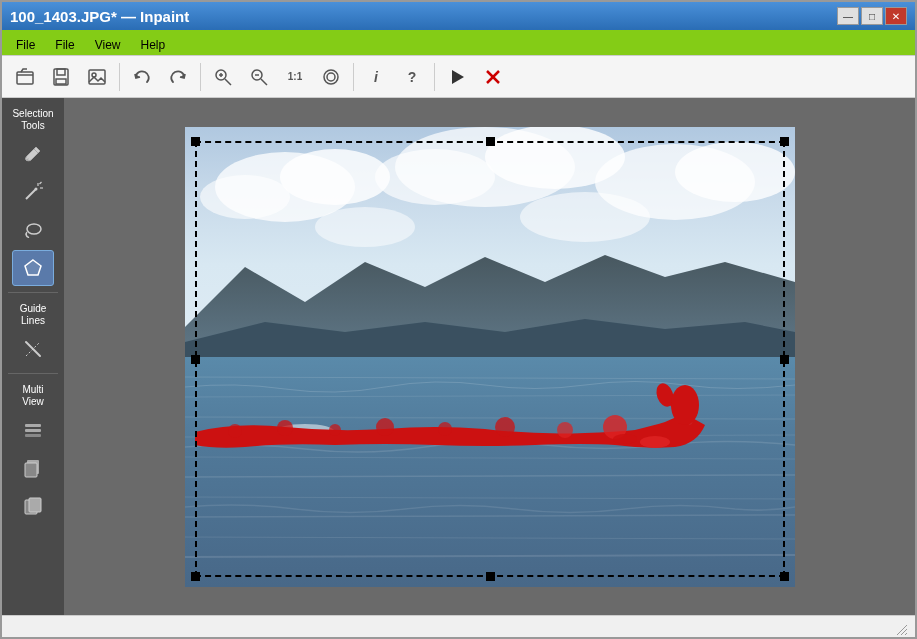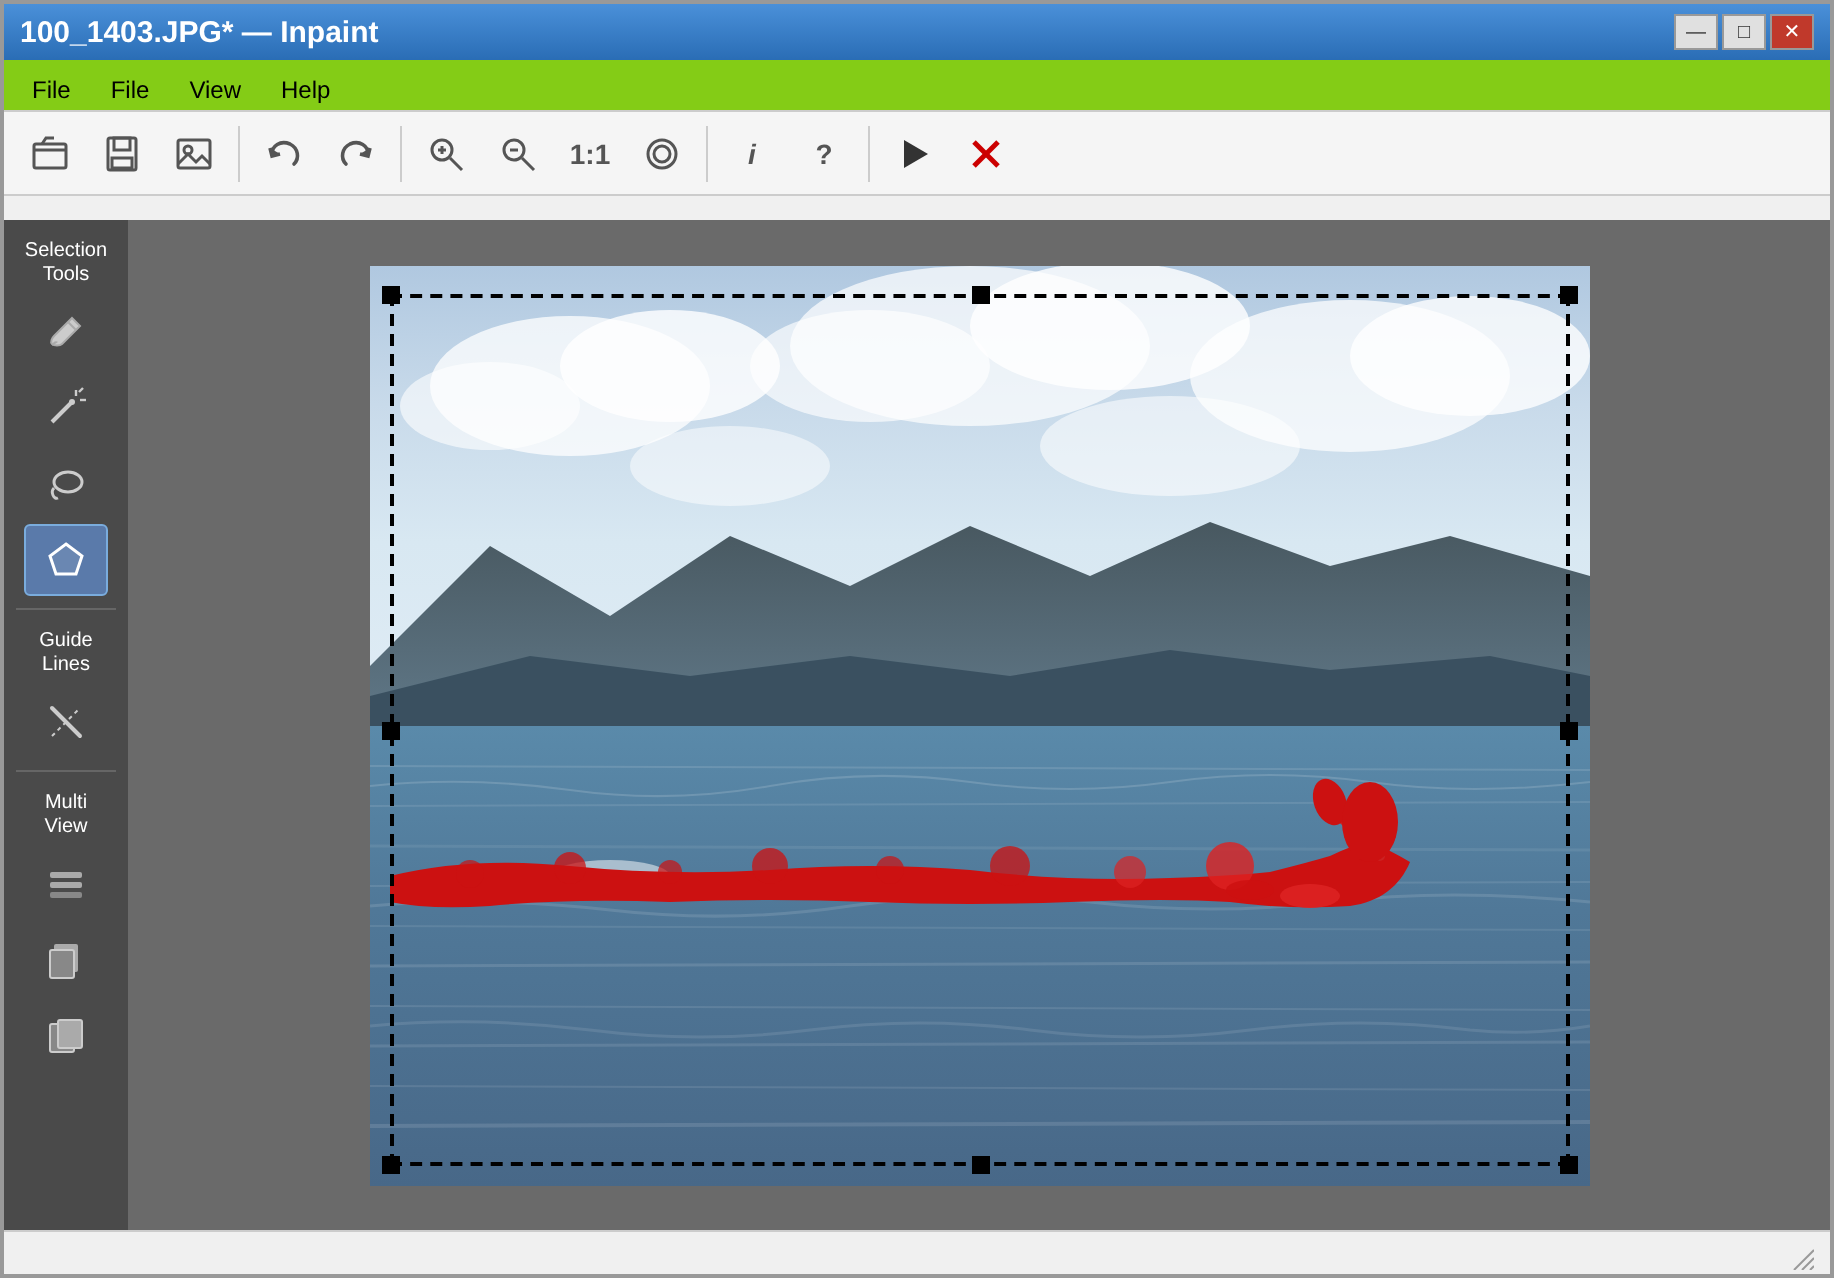--- a/index.html
+++ b/index.html
@@ -97,21 +97,20 @@
       width: 1px;
       height: 28px;
       background: #ccc;
       margin: 0 3px;
     }
     
     .main-area {
       display: flex;
       flex: 1;
       overflow: hidden;
-      margin-top: 12px;
     }
     
     .sidebar {
       width: 62px;
       background: #4a4a4a;
       display: flex;
       flex-direction: column;
       align-items: center;
       padding: 6px 0;
       gap: 2px;
@@ -252,21 +251,21 @@
         <line x1="8" y1="6" x2="8" y2="10"></line>
       </svg>
     </button>
     <button class="toolbar-btn" title="Zoom Out">
       <svg class="icon-svg" viewBox="0 0 20 20" fill="none" stroke="#555" stroke-width="1.5">
         <circle cx="8" cy="8" r="5"></circle>
         <line x1="12" y1="12" x2="18" y2="18"></line>
         <line x1="6" y1="8" x2="10" y2="8"></line>
       </svg>
     </button>
-    <button class="toolbar-btn" title="100%" style="font-size:14px;font-weight:bold;color:#555;">
+    <button class="toolbar-btn" title="100%" style="font-size:10px;font-weight:bold;color:#555;">
       <span>1:1</span>
     </button>
     <button class="toolbar-btn" title="Fit">
       <svg class="icon-svg" viewBox="0 0 20 20" fill="none" stroke="#555" stroke-width="1.5">
         <circle cx="10" cy="10" r="7"></circle>
         <circle cx="10" cy="10" r="4"></circle>
       </svg>
     </button>
     <div class="toolbar-separator"></div>
     <button class="toolbar-btn" title="Info" style="font-size:14px;font-style:italic;font-weight:bold;color:#555;">

